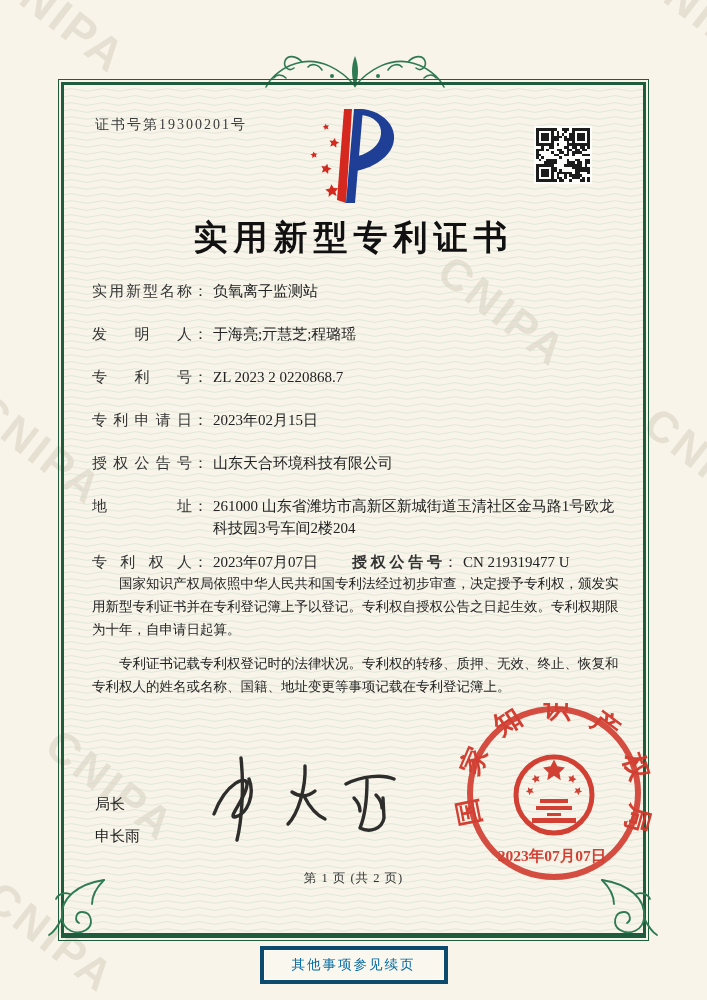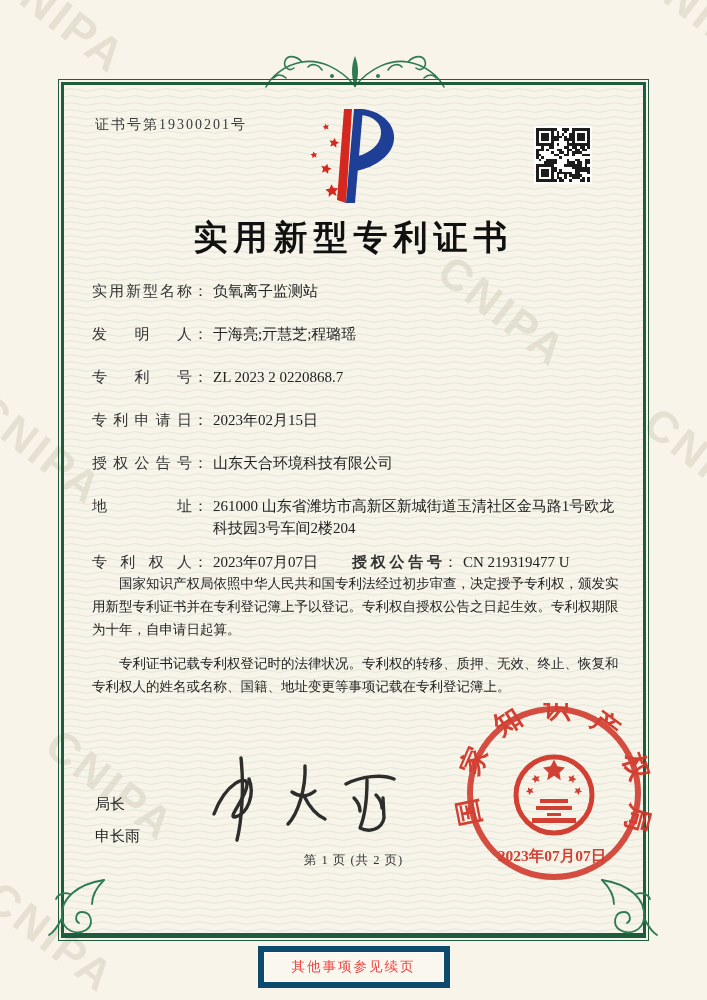--- a/index.html
+++ b/index.html
@@ -37,23 +37,23 @@
   
   .paras{left:92px;top:572px;width:534px;font-size:13.5px;line-height:1.72;color:#1f1f1f;}
   .paras p{margin:0 0 10px 0;text-indent:2em;}
   
   .director{left:95px;top:788px;font-family:"Liberation Sans","DejaVu Sans",sans-serif;
             font-size:15px;color:#1c1c1c;line-height:32px;font-weight:500;}
   .sig{left:196px;top:752px;width:215px;height:100px;}
   
   .seal{left:452px;top:703px;width:205px;height:188px;opacity:.95;}
   
-  .page-info{left:0;top:852px;width:707px;text-align:center;font-size:12.5px;letter-spacing:1px;color:#333;}
-  .footer-box{left:50%;top:946px;transform:translateX(-50%);border:6px solid #0c4a6e;
-              background:#faf7ee;padding:6px 28px;font-size:13.5px;letter-spacing:2px;color:#ef4444;
+  .page-info{left:0;top:870px;width:707px;text-align:center;font-size:12.5px;letter-spacing:1px;color:#333;}
+  .footer-box{left:50%;top:946px;transform:translateX(-50%);border:4px solid #0c4a6e;
+              background:#faf7ee;padding:6px 28px;font-size:13.5px;letter-spacing:2px;color:#0369a1;
               box-shadow:0 0 0 1px rgba(255,255,255,.6) inset;}
   .ornament-top{left:262px;top:48px;width:186px;height:44px;}
   .corner{width:62px;height:64px;}
 </style>
 </head>
 <body>
 
 <div class="page">
 
   <div id="wmLayer">

